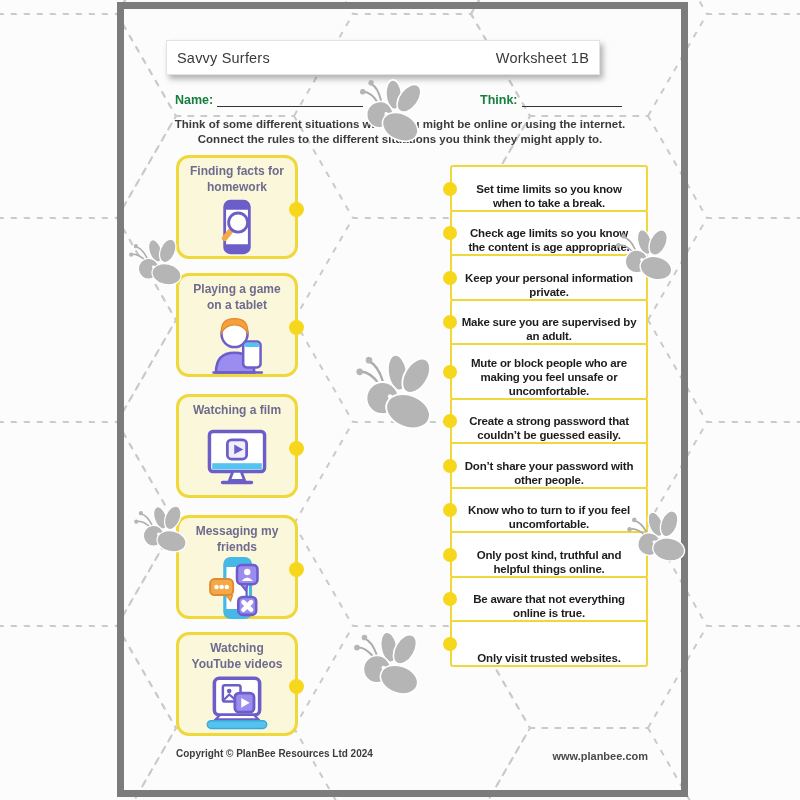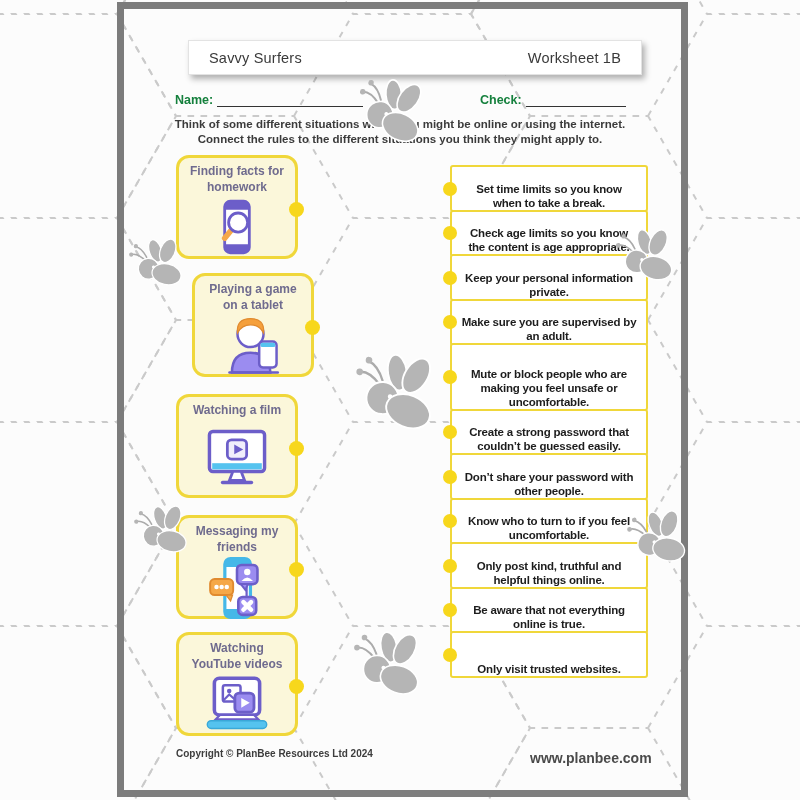--- a/index.html
+++ b/index.html
@@ -7,25 +7,25 @@
     width:800px;height:800px;position:relative;overflow:hidden;
     background:#fcfcfc;
     font-family:"Liberation Sans", sans-serif;
   }
   .hex-bg{position:absolute;left:0;top:0;z-index:0;}
   .page-frame{
     position:absolute;left:117px;top:2px;width:557px;height:781px;
     border:7px solid #7c7c7c;background:transparent;z-index:1;
   }
   .header-bar{
-    position:absolute;left:188px;top:40px;width:412px;height:33px;z-index:2;
+    position:absolute;left:166px;top:40px;width:412px;height:33px;z-index:2;
     background:#ffffff;border:1px solid #e3e3e3;
     box-shadow:3px 4px 6px rgba(0,0,0,0.30);
     display:flex;justify-content:space-between;align-items:center;
-    padding:0 20px;font-size:14.5px;color:#3a3a3a;letter-spacing:0.2px;gap:24px;
+    padding:0 10px;font-size:14.5px;color:#3a3a3a;letter-spacing:0.2px;gap:24px;
   }
   .field-row{position:absolute;z-index:2;font-size:12.5px;font-weight:bold;color:#15803d;}
   .field-line{display:inline-block;border-bottom:1.5px solid #333;height:12px;vertical-align:bottom;margin-left:4px;}
   .instructions{
     position:absolute;left:140px;top:117px;width:520px;z-index:2;
     text-align:center;font-size:11.5px;line-height:1.32;color:#3b3b3b;font-weight:bold;
     font-family:"Liberation Sans", sans-serif;
   }
   .scenario-card{
     position:absolute;left:176px;width:116px;height:98px;z-index:2;
@@ -48,21 +48,21 @@
     display:flex;align-items:flex-end;justify-content:center;text-align:center;
     font-size:11.5px;font-weight:bold;color:#1d1d1d;line-height:1.22;
     letter-spacing:-0.2px;padding:0 9px;
   }
   .rule-box:first-child{margin-top:0;}
   .rule-dot{
     position:absolute;left:-9px;top:50%;margin-top:-7px;width:14px;height:14px;
     border-radius:50%;background:#f7d71c;
   }
   .footer-copyright{position:absolute;left:176px;top:748px;z-index:2;font-size:10px;font-weight:bold;color:#3d3d3d;}
-  .footer-site{position:absolute;left:530px;top:750px;width:118px;text-align:right;z-index:2;font-size:14px;font-weight:bold;color:#4a4a4a;}
+  .footer-site{position:absolute;left:530px;top:750px;width:118px;text-align:right;z-index:2;font-size:11px;font-weight:bold;color:#4a4a4a;}
   .bee{position:absolute;z-index:3;}
 </style>
 </head>
 <body>
 
 <svg class="hex-bg" width="800" height="800">
   <defs>
     <pattern id="hexpat" width="354" height="204" patternUnits="userSpaceOnUse" x="-60" y="14">
       <g fill="none" stroke="#cacaca" stroke-width="2" stroke-dasharray="6 7">
         <path d="M0,102 L59,0 L177,0 L236,102 L177,204 L59,204 Z"></path>
@@ -78,21 +78,21 @@
 
 <div class="header-bar">
   <span>Savvy Surfers</span>
   <span>Worksheet 1B</span>
 </div>
 
 <div class="field-row" style="left:175px;top:93px;">
   <span>Name:</span><span class="field-line" style="width:146px;"></span>
 </div>
 <div class="field-row" style="left:480px;top:93px;">
-  <span>Check:</span><span class="field-line" style="width:100px;"></span>
+  <span>Think:</span><span class="field-line" style="width:100px;"></span>
 </div>
 
 <div class="instructions">
   <div>Think of some different situations where you might be online or using the internet.</div>
   <div>Connect the rules to the different situations you think they might apply to.</div>
 </div>
 
 <div class="scenario-card" style="top:155px;">
   <div class="scenario-label">Finding facts for homework</div>
   <div class="scenario-icon">
@@ -100,21 +100,21 @@
       <rect x="28" y="4" width="44" height="92" rx="10" fill="#fff" stroke="#6c5ec9" stroke-width="5"></rect>
       <path d="M28,14 a10,10 0 0 1 10,-10 h24 a10,10 0 0 1 10,10 v5 h-44 z" fill="#6c5ec9"></path>
       <path d="M28,81 h44 v5 a10,10 0 0 1 -10,10 h-24 a10,10 0 0 1 -10,-10 z" fill="#6c5ec9"></path>
       <line x1="41" y1="54" x2="28" y2="70" stroke="#f5a848" stroke-width="10" stroke-linecap="round"></line>
       <circle cx="52" cy="42" r="17" fill="#fff" stroke="#6c5ec9" stroke-width="5"></circle>
     </svg>
   </div>
   <div class="card-dot"></div>
 </div>
 
-<div class="scenario-card" style="top:273px;margin-left:16px;">
+<div class="scenario-card" style="top:273px;">
   <div class="scenario-label">Playing a game on a tablet</div>
   <div class="scenario-icon">
     <svg width="62" height="62" viewBox="0 0 100 100">
       <path d="M16,96 q0,-32 30,-32 q30,0 32,32 z" fill="#9b8cf0" stroke="#6c5ec9" stroke-width="4"></path>
       <circle cx="46" cy="34" r="21" fill="#fff" stroke="#6c5ec9" stroke-width="4"></circle>
       <path d="M25,32 q-2,-23 21,-23 q23,0 21,23 q-7,-13 -21,-13 q-14,0 -21,13 z" fill="#f5a03c" stroke="#e08a2e" stroke-width="2"></path>
       <rect x="60" y="46" width="28" height="42" rx="6" fill="#fff" stroke="#6c5ec9" stroke-width="4"></rect>
       <rect x="62" y="48" width="24" height="7" rx="3" fill="#55c3ef"></rect>
       <path d="M12,96 h78" stroke="#6c5ec9" stroke-width="4" stroke-linecap="round"></path>
     </svg>
@@ -188,21 +188,21 @@
       <span>Check age limits so you know the content is age appropriate.</span>
     </div>
   <div class="rule-box">
       <div class="rule-dot"></div>
       <span>Keep your personal information private.</span>
     </div>
   <div class="rule-box">
       <div class="rule-dot"></div>
       <span>Make sure you are supervised by an adult.</span>
     </div>
-  <div class="rule-box" style="height:68px;">
+  <div class="rule-box" style="height:57px;">
       <div class="rule-dot"></div>
       <span>Mute or block people who are making you feel unsafe or uncomfortable.</span>
     </div>
   <div class="rule-box">
       <div class="rule-dot"></div>
       <span>Create a strong password that couldn’t be guessed easily.</span>
     </div>
   <div class="rule-box">
       <div class="rule-dot"></div>
       <span>Don’t share your password with other people.</span>

